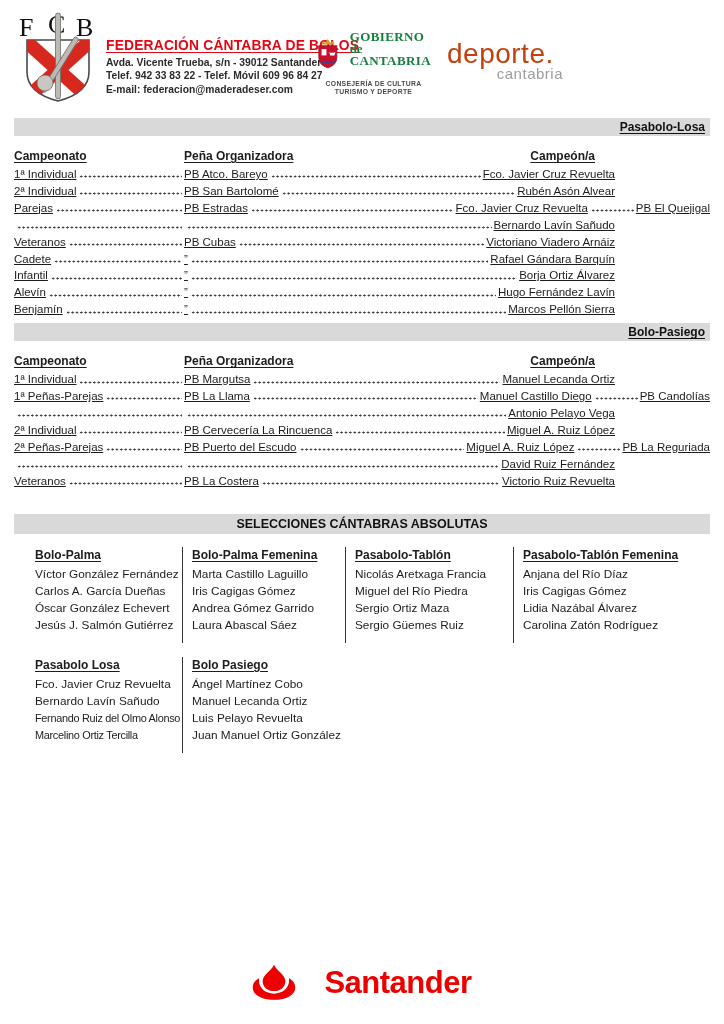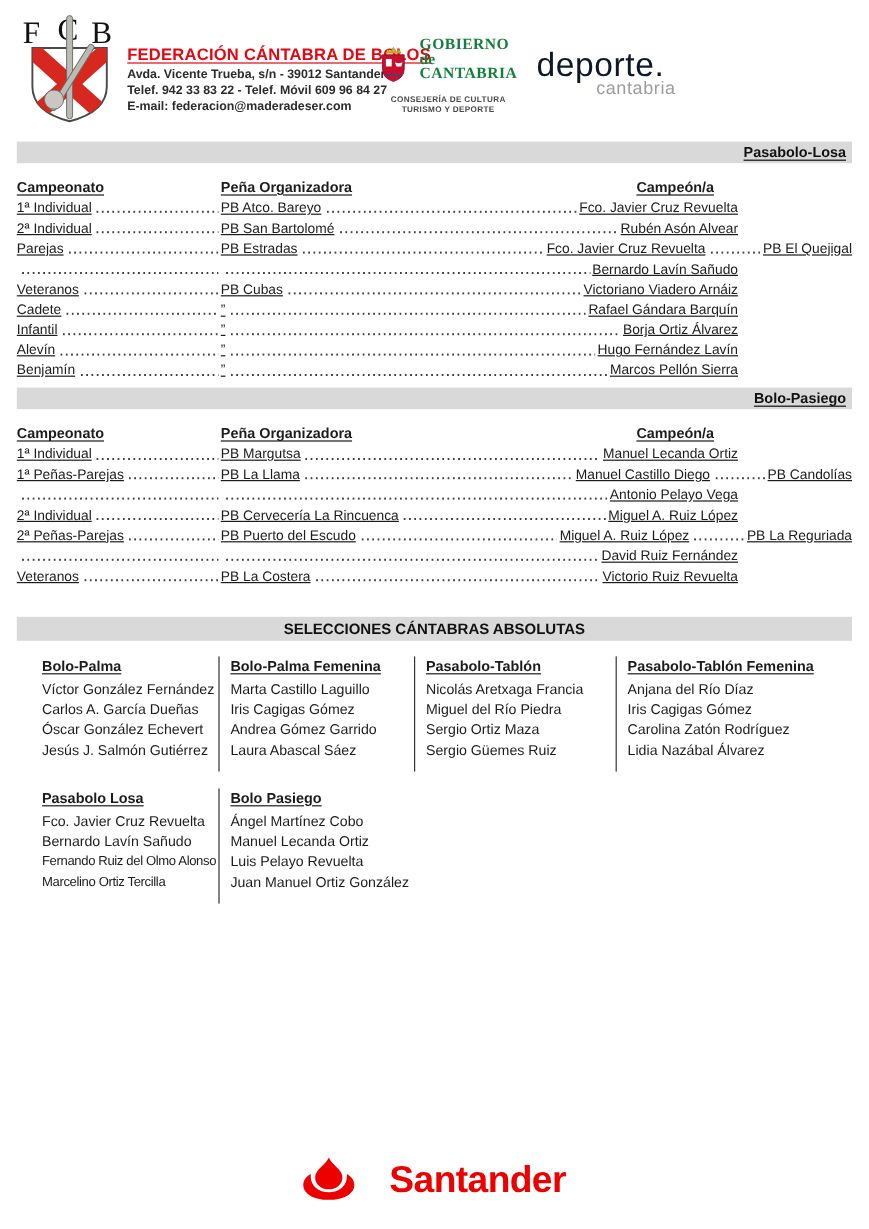--- a/index.html
+++ b/index.html
@@ -19,21 +19,21 @@
   .fed-line { font-size:10.3px; line-height:13.4px; font-weight:bold; color:#2b2b2b; white-space:nowrap; }
 
   .gov { width:115px; margin-left:12px; margin-top:20px; flex:0 0 auto; }
   .gov-top { display:flex; align-items:flex-start; }
   .gov-text { margin-left:10px; font-family:"Liberation Serif", serif; color:#15803d;font-weight:bold; }
   .g1,.g3 { font-size:13px; letter-spacing:0.4px; line-height:14px; }
   .g2 { font-size:13px; line-height:10px; }
   .gov-sub { font-size:6.8px; font-weight:bold; color:#4a4a4a; text-align:center; letter-spacing:0.3px; line-height:8px; margin-top:2px; white-space:nowrap; }
 
   .dep { width:118px; margin-left:16px; margin-top:30px; flex:0 0 auto; }
-  .dep-main { font-size:28px; color:#0f172a; letter-spacing:0.5px; line-height:28px; }
+  .dep-main { font-size:28px; color:#c2410c; letter-spacing:0.5px; line-height:28px; }
   .dep-sub { font-size:15px; color:#9d9d9c; text-align:right; margin-top:-3px; padding-right:2px; letter-spacing:0.5px; }
 
   .srcd { margin-left:30px; margin-top:26px; flex:0 0 auto; }
   .srcd-letters { line-height:0.9; white-space:nowrap; }
   .srcd-letters span { font-weight:bold; display:inline-block; }
   .srcd .ls { font-size:34px; color:#2a5caa; }
   .srcd .lr { font-size:26px; color:#f0a500; margin-left:-6px; position:relative; top:4px; }
   .srcd .lc { font-size:39px; color:#2a5caa; margin-left:-8px; position:relative; top:-3px; }
   .srcd .ld { font-size:33px; color:#2a5caa; margin-left:-8px; position:relative; top:4px; }
   .srcd-sub { font-size:6.9px; color:#e8a200; margin-top:1px; white-space:nowrap; }
@@ -354,22 +354,22 @@
         <div class="sel-title">Pasabolo-Tablón</div>
         <div class="sel-name">Nicolás Aretxaga Francia</div>
         <div class="sel-name">Miguel del Río Piedra</div>
         <div class="sel-name">Sergio Ortiz Maza</div>
         <div class="sel-name">Sergio Güemes Ruiz</div>
       </div>
       <div class="sel-col bordered w4">
         <div class="sel-title">Pasabolo-Tablón Femenina</div>
         <div class="sel-name">Anjana del Río Díaz</div>
         <div class="sel-name">Iris Cagigas Gómez</div>
+        <div class="sel-name">Lidia Nazábal Álvarez</div>
         <div class="sel-name">Carolina Zatón Rodríguez</div>
-        <div class="sel-name">Lidia Nazábal Álvarez</div>
       </div>
     </div>
 
     <div class="sel row2">
       <div class="sel-col w1">
         <div class="sel-title">Pasabolo Losa</div>
         <div class="sel-name">Fco. Javier Cruz Revuelta</div>
         <div class="sel-name">Bernardo Lavín Sañudo</div>
         <div class="sel-name cond">Fernando Ruiz del Olmo Alonso</div>
         <div class="sel-name cond">Marcelino Ortiz Tercilla</div>

